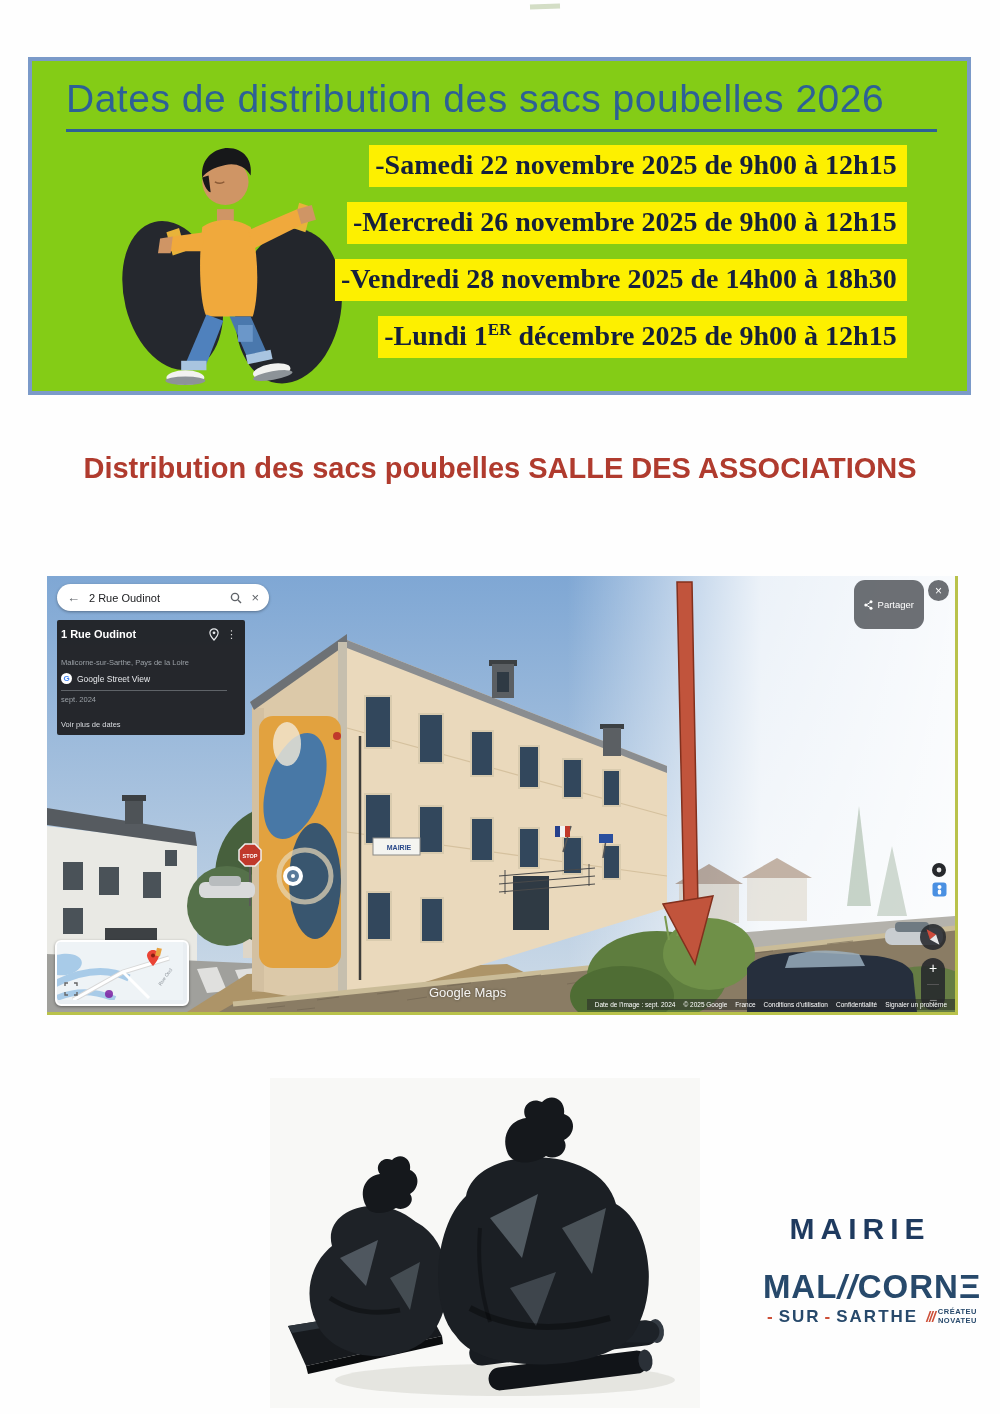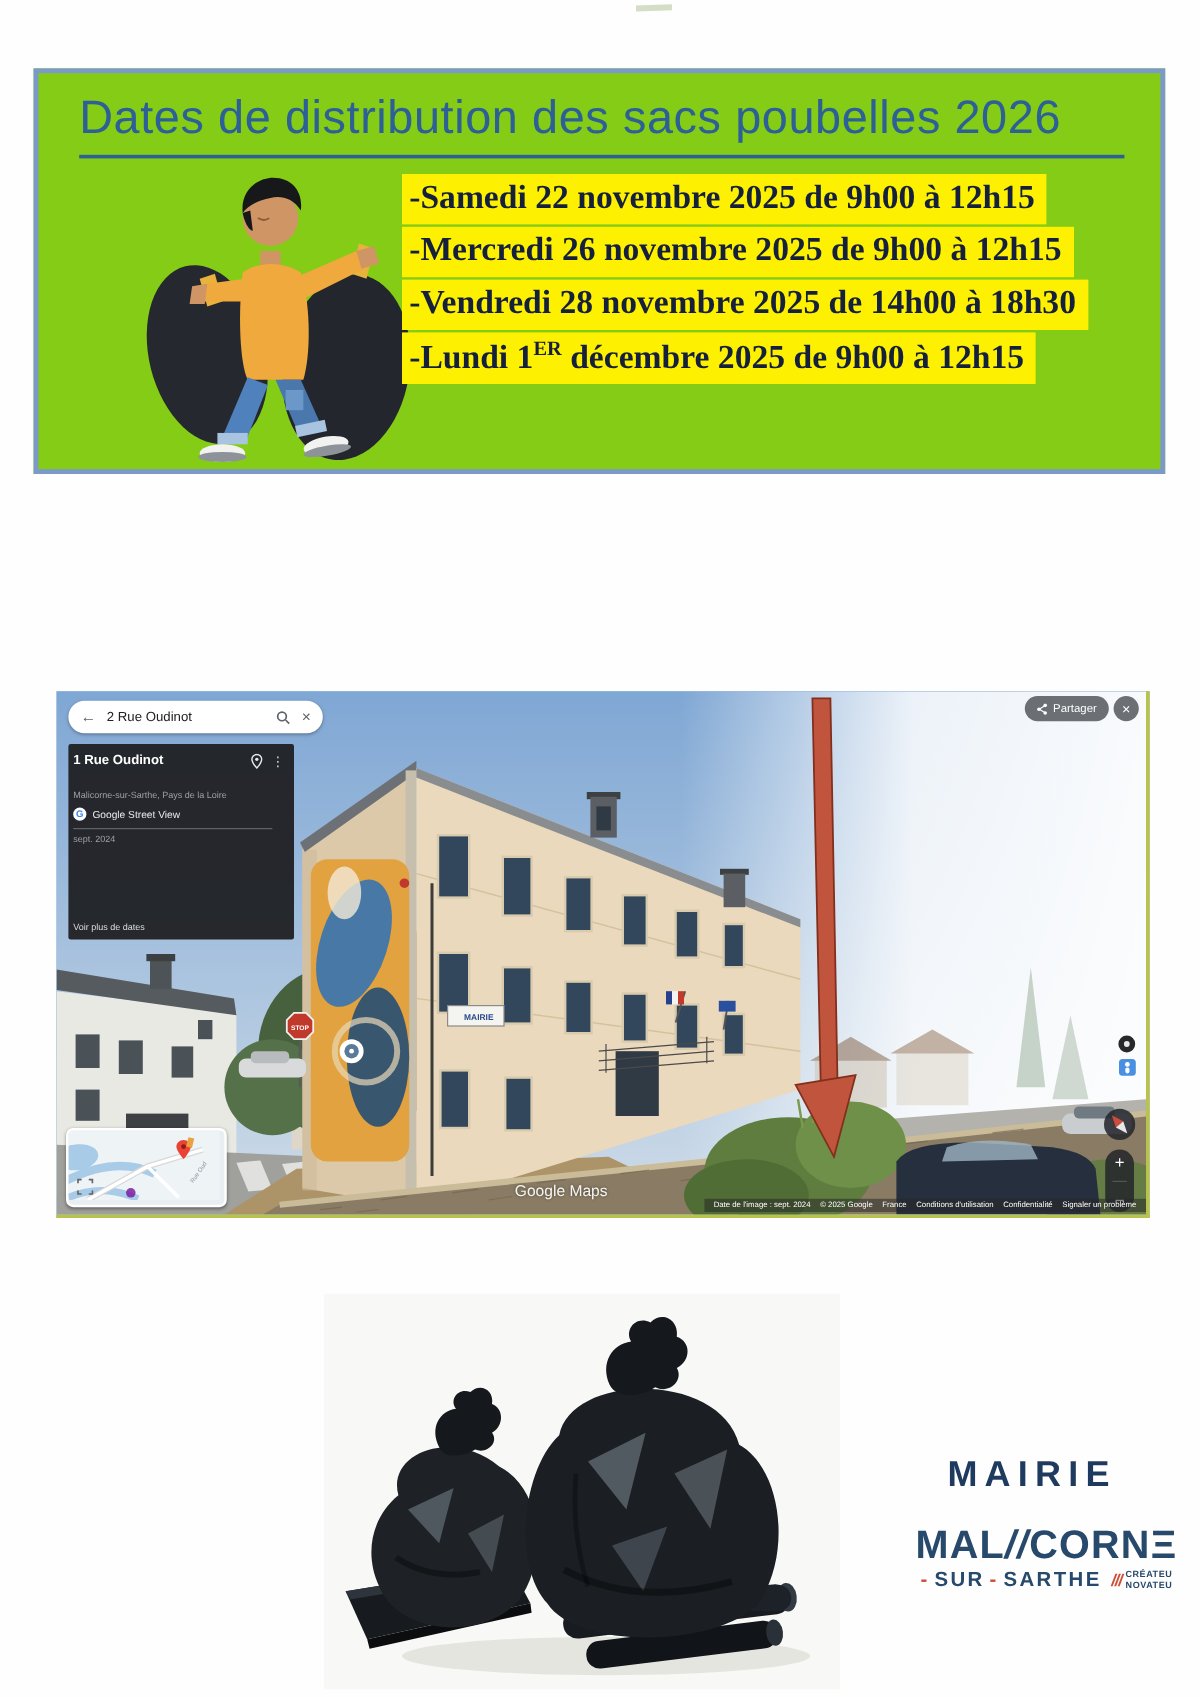--- a/index.html
+++ b/index.html
@@ -4,21 +4,21 @@
 <style>
   html,body{margin:0;padding:0;background:#ffffff;}
   #page{position:relative;width:1000px;height:1414px;background:#fefefe;overflow:hidden;
         font-family:"Liberation Sans",sans-serif;}
   .abs{position:absolute;}
 
   
   #datebox{left:28px;top:57px;width:935px;height:330px;border:4px solid #7b9ac9;background:#84cc16;}
   #box-title{left:34px;top:16px;right:30px;font-size:39px;color:#2d6096;
              border-bottom:3px solid #2d6096;padding-bottom:8px;letter-spacing:.5px;}
-  .date-col{left:303px;top:84px;display:flex;flex-direction:column;align-items:flex-start;gap:2px;}
+  .date-col{left:303px;top:84px;display:flex;flex-direction:column;align-items:flex-end;gap:15px;}
   .hl{background:#fdf000;color:#15203c;font-family:"Liberation Serif","DejaVu Serif",serif;
       font-weight:600;font-size:28px;padding:4px 10px 6px 6px;white-space:nowrap;}
   .hl sup{font-size:17px;}
 
   
   .h-red{left:0;right:0;text-align:center;color:#b03b2e;font-weight:700;font-size:29px;}
 
   
   #sv{left:47px;top:576px;width:908px;height:436px;background:#88aed6;overflow:hidden;
       border-right:3px solid #b9c24b;border-bottom:3px solid #b9c24b;}
@@ -28,24 +28,24 @@
   .gly{color:#5f6368;font-size:13px;line-height:1;}
   #sv-card{left:10px;top:44px;width:180px;background:rgba(32,33,36,.96);border-radius:2px;
            color:#fff;padding:8px 4px 6px;}
   #sv-card .t{font-size:11px;font-weight:700;}
   #sv-card .sub{font-size:7.5px;color:#9aa0a6;margin-top:18px;}
   #sv-card .src{display:flex;align-items:center;gap:5px;margin-top:6px;font-size:8.5px;color:#e8eaed;}
   #sv-card .gbadge{width:11px;height:11px;border-radius:50%;background:#fff;color:#4285f4;
                    font-size:8px;font-weight:700;display:flex;align-items:center;justify-content:center;}
   #sv-card .div{border-top:1px solid #5f6368;margin:6px 0 4px;width:92%;}
   #sv-card .bot{display:flex;gap:16px;font-size:7.5px;flex-direction:column;}
-  #sv-card .bot .d{color:#9aa0a6;} #sv-card .bot .m{color:#dadce0;margin-top:48px;}
+  #sv-card .bot .d{color:#9aa0a6;} #sv-card .bot .m{color:#dadce0;}
   #sv-card .icons{position:absolute;right:8px;top:8px;display:flex;gap:7px;align-items:center;color:#ddd;}
   #share{right:31px;top:4px;height:21px;background:rgba(95,99,104,.92);border-radius:11px;
-         color:#fff;font-size:9.5px;display:flex;align-items:center;gap:5px;padding:0 10px;}
+         color:#fff;font-size:9.5px;display:flex;align-items:center;gap:5px;padding:14px 10px;}
   #sv-close{right:6px;top:4px;width:21px;height:21px;border-radius:50%;background:rgba(95,99,104,.92);
             color:#fff;font-size:12px;display:flex;align-items:center;justify-content:center;}
   #side-icons{right:8px;top:286px;display:flex;flex-direction:column;gap:4px;align-items:center;}
   #zoomctl{right:10px;top:382px;width:24px;height:46px;border-radius:12px;background:rgba(38,40,44,.88);
            display:flex;flex-direction:column;align-items:center;justify-content:space-between;padding:3px 0;}
   #zoomctl div{color:#fff;font-size:14px;line-height:1;cursor:pointer;}
   #zoomctl .zl{width:12px;border-top:1px solid #555;}
   #minimap{left:8px;bottom:6px;width:130px;height:62px;border-radius:6px;border:2px solid #fff;
            background:#e9eef2;box-shadow:0 1px 3px rgba(0,0,0,.4);overflow:hidden;}
   #watermark{left:382px;bottom:12px;color:#fff;font-size:13px;opacity:.92;text-shadow:0 0 3px rgba(0,0,0,.5);margin-top:13px;}
@@ -110,20 +110,21 @@
     </svg>
 
     <div class="abs date-col">
       <div class="hl">-Samedi 22 novembre 2025 de 9h00 à 12h15</div>
       <div class="hl">-Mercredi 26 novembre 2025 de 9h00 à 12h15</div>
       <div class="hl">-Vendredi 28 novembre 2025 de 14h00 à 18h30</div>
       <div class="hl"><span>-Lundi 1</span><sup>ER</sup><span> décembre 2025 de 9h00 à 12h15</span></div>
     </div>
   </div>
 
+  <div class="abs h-red" style="top:452px">Distribution des sacs poubelles SALLE DES ASSOCIATIONS</div>
 
   <div class="abs" id="sv">
 
     <svg class="abs" style="left:0;top:0" width="908" height="436" viewBox="0 0 908 436">
       <defs>
         <linearGradient id="sky" x1="0" y1="0" x2="0" y2="1">
           <stop offset="0" stop-color="#7fa7d4"></stop>
             <stop offset="1" stop-color="#cfdce8"></stop>
         </linearGradient>
         <linearGradient id="haze" x1="0" y1="0" x2="1" y2="0">

